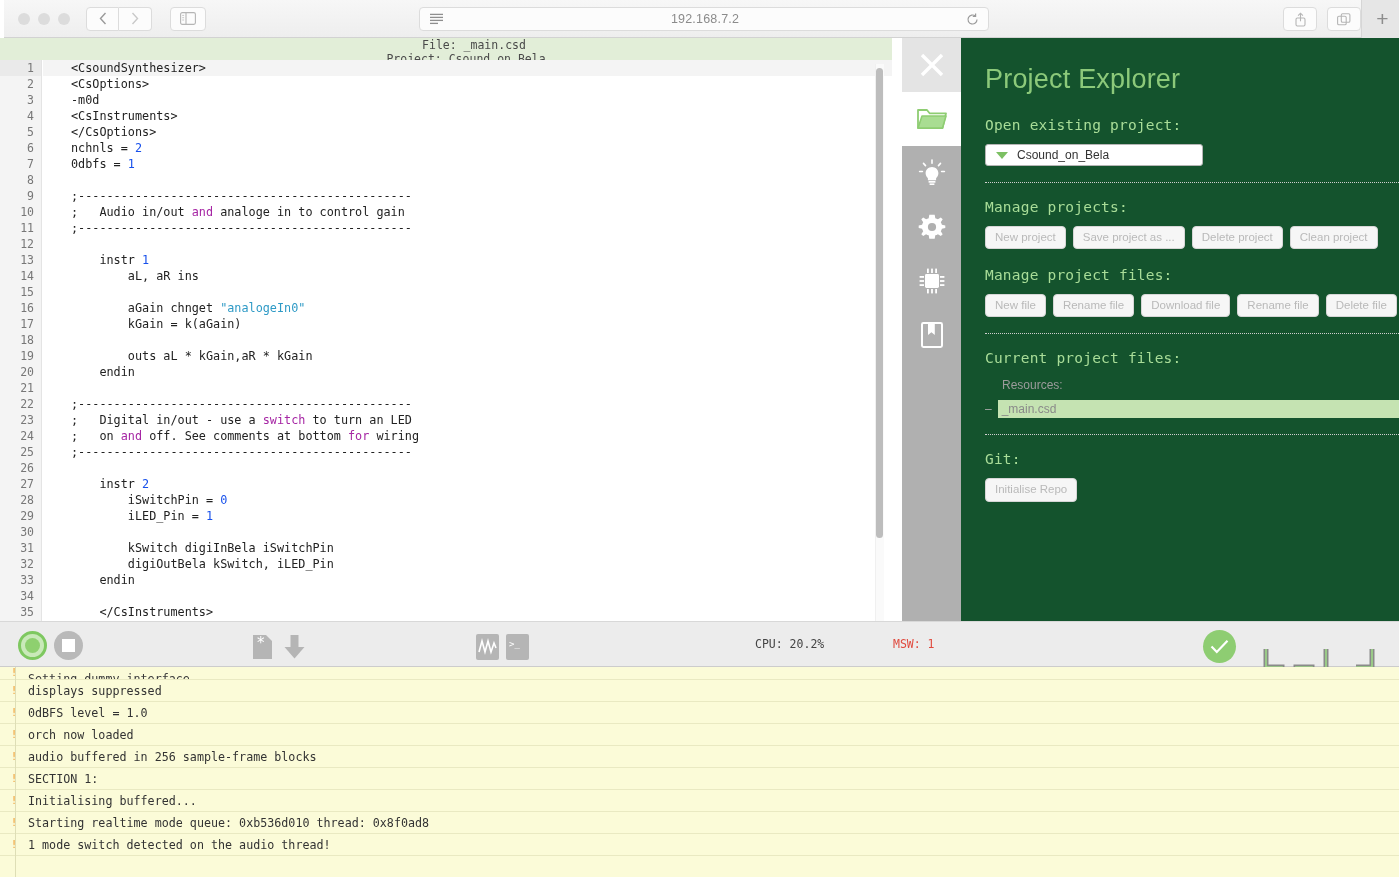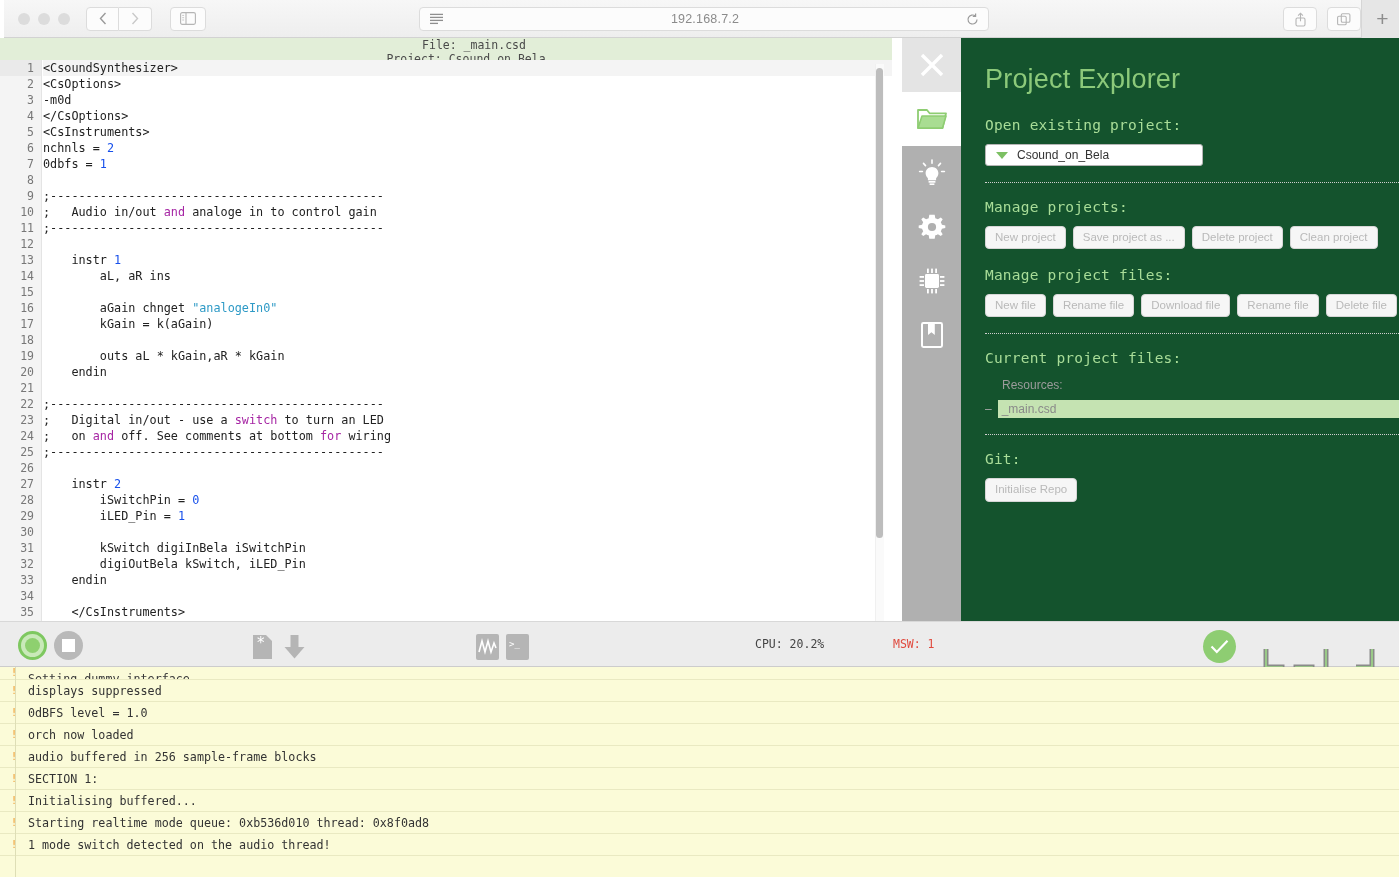--- a/index.html
+++ b/index.html
@@ -77,21 +77,21 @@
   .gutter div{
     height:16px; line-height:16px; text-align:right; padding-right:7px;
     font-family:"DejaVu Sans Mono", monospace; font-size:11.5px; color:#777;
   }
   .gutter div.cur{ background:#eaeaea; }
   .code-lines{
     position:absolute; left:43px; top:0; right:0; height:583px;
   }
   .code-lines div.cl{
     height:16px; line-height:16px; white-space:pre;
-    font-family:"DejaVu Sans Mono", monospace; font-size:11.8px; color:#222;
+    font-family:"DejaVu Sans Mono", monospace; font-size:11.8px; color:#222;padding-left:28px;
   }
   .code-lines div.cl.cur{ background:#f4f4f4; }
   .tok-num{ color:#1750eb; }
   .tok-kw{ color:#a626a4; }
   .tok-str{ color:#2e9ac6; }
 
   .vscroll{
     position:absolute; right:8px; top:4px; width:9px; height:575px;
     background:#fafafa; border-left:1px solid #f0f0f0;
   }
@@ -307,22 +307,22 @@
         <div>32</div>
         <div>33</div>
         <div>34</div>
         <div>35</div>
         <div>36</div>
       </div>
     <div class="code-lines" id="codelines">
         <div class="cl cur">&lt;CsoundSynthesizer&gt;</div>
         <div class="cl">&lt;CsOptions&gt;</div>
         <div class="cl">-m0d</div>
+        <div class="cl">&lt;CsInstruments&gt;</div>
         <div class="cl">&lt;/CsOptions&gt;</div>
-        <div class="cl">&lt;CsInstruments&gt;</div>
         <div class="cl">nchnls = <span class="tok-num">2</span></div>
         <div class="cl">0dbfs = <span class="tok-num">1</span></div>
         <div class="cl">&nbsp;</div>
         <div class="cl">;-----------------------------------------------</div>
         <div class="cl">;   Audio in/out <span class="tok-kw">and</span> analoge in to control gain</div>
         <div class="cl">;-----------------------------------------------</div>
         <div class="cl">&nbsp;</div>
         <div class="cl">    instr <span class="tok-num">1</span></div>
         <div class="cl">        aL, aR ins</div>
         <div class="cl">&nbsp;</div>

